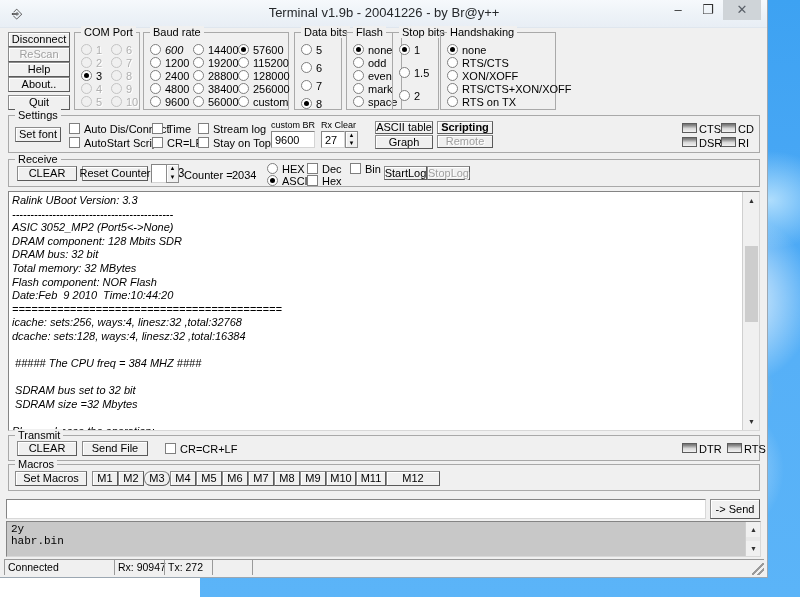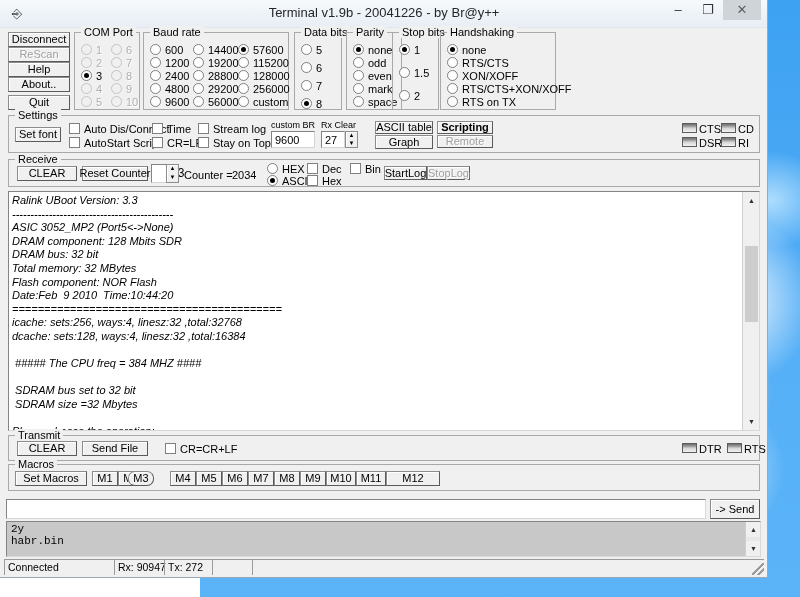--- a/index.html
+++ b/index.html
@@ -207,47 +207,47 @@
     <div class="rad dis" style="left:6px;top:63px;">5</div>
     <div class="rad dis" style="left:36px;top:11px;">6</div>
     <div class="rad dis" style="left:36px;top:24px;">7</div>
     <div class="rad dis" style="left:36px;top:37px;">8</div>
     <div class="rad dis" style="left:36px;top:50px;">9</div>
     <div class="rad dis" style="left:36px;top:63px;">10</div>
   </div>
 
   <div class="gb" style="left:143px;top:32px;width:146px;height:78px;">
     <span class="gbt">Baud rate</span>
-    <div class="rad" style="left:6px;top:11px;">600</div>
+    <div class="rad" style="left:6px;top:11px;font-style:italic;">600</div>
     <div class="rad" style="left:6px;top:24px;">1200</div>
     <div class="rad" style="left:6px;top:37px;">2400</div>
     <div class="rad" style="left:6px;top:50px;">4800</div>
     <div class="rad" style="left:6px;top:63px;">9600</div>
     <div class="rad" style="left:49px;top:11px;">14400</div>
     <div class="rad" style="left:49px;top:24px;">19200</div>
     <div class="rad" style="left:49px;top:37px;">28800</div>
-    <div class="rad" style="left:49px;top:50px;">29200</div>
+    <div class="rad" style="left:49px;top:50px;">38400</div>
     <div class="rad" style="left:49px;top:63px;">56000</div>
     <div class="rad on" style="left:94px;top:11px;">57600</div>
     <div class="rad" style="left:94px;top:24px;">115200</div>
     <div class="rad" style="left:94px;top:37px;">128000</div>
     <div class="rad" style="left:94px;top:50px;">256000</div>
     <div class="rad" style="left:94px;top:63px;">custom</div>
   </div>
 
   <div class="gb" style="left:294px;top:32px;width:48px;height:78px;">
     <span class="gbt">Data bits</span>
     <div class="rad" style="left:6px;top:11px;">5</div>
     <div class="rad" style="left:6px;top:29px;">6</div>
     <div class="rad" style="left:6px;top:47px;">7</div>
     <div class="rad on" style="left:6px;top:65px;">8</div>
   </div>
 
   <div class="gb" style="left:346px;top:32px;width:56px;height:78px;">
-    <span class="gbt">Parity</span>
+    <span class="gbt">Flash</span>
     <div class="rad on" style="left:6px;top:11px;">none</div>
     <div class="rad" style="left:6px;top:24px;">odd</div>
     <div class="rad" style="left:6px;top:37px;">even</div>
     <div class="rad" style="left:6px;top:50px;">mark</div>
     <div class="rad" style="left:6px;top:63px;">space</div>
   </div>
 
   <div class="gb" style="left:392px;top:32px;width:47px;height:78px;">
     <span class="gbt">Stop bits</span>
     <div class="rad on" style="left:6px;top:11px;">1</div>
@@ -383,21 +383,21 @@
     <div class="lbl" style="left:735px;top:7px;">RTS</div>
   </div>
 
   <div class="gb" style="left:8px;top:464px;width:752px;height:27px;">
     <span class="gbt">Macros</span>
     <div class="btn" style="left:6px;top:6px;width:72px;height:15px;">
       <span>Set Macros</span>
     </div>
     <div class="btn" style="left:83px;top:6px;width:26px;height:15px;">M1</div>
     <div class="btn" style="left:109px;top:6px;width:26px;height:15px;">M2</div>
-    <div class="btn" style="left:119px;top:6px;width:26px;height:15px;border-radius:7px;">M3</div>
+    <div class="btn" style="left:135px;top:6px;width:26px;height:15px;border-radius:7px;">M3</div>
     <div class="btn" style="left:161px;top:6px;width:26px;height:15px;">M4</div>
     <div class="btn" style="left:187px;top:6px;width:26px;height:15px;">M5</div>
     <div class="btn" style="left:213px;top:6px;width:26px;height:15px;">M6</div>
     <div class="btn" style="left:239px;top:6px;width:26px;height:15px;">M7</div>
     <div class="btn" style="left:265px;top:6px;width:26px;height:15px;">M8</div>
     <div class="btn" style="left:291px;top:6px;width:26px;height:15px;">M9</div>
     <div class="btn" style="left:317px;top:6px;width:30px;height:15px;">M10</div>
     <div class="btn" style="left:347px;top:6px;width:30px;height:15px;">M11</div>
     <div class="btn" style="left:377px;top:6px;width:54px;height:15px;">M12</div>
   </div>

